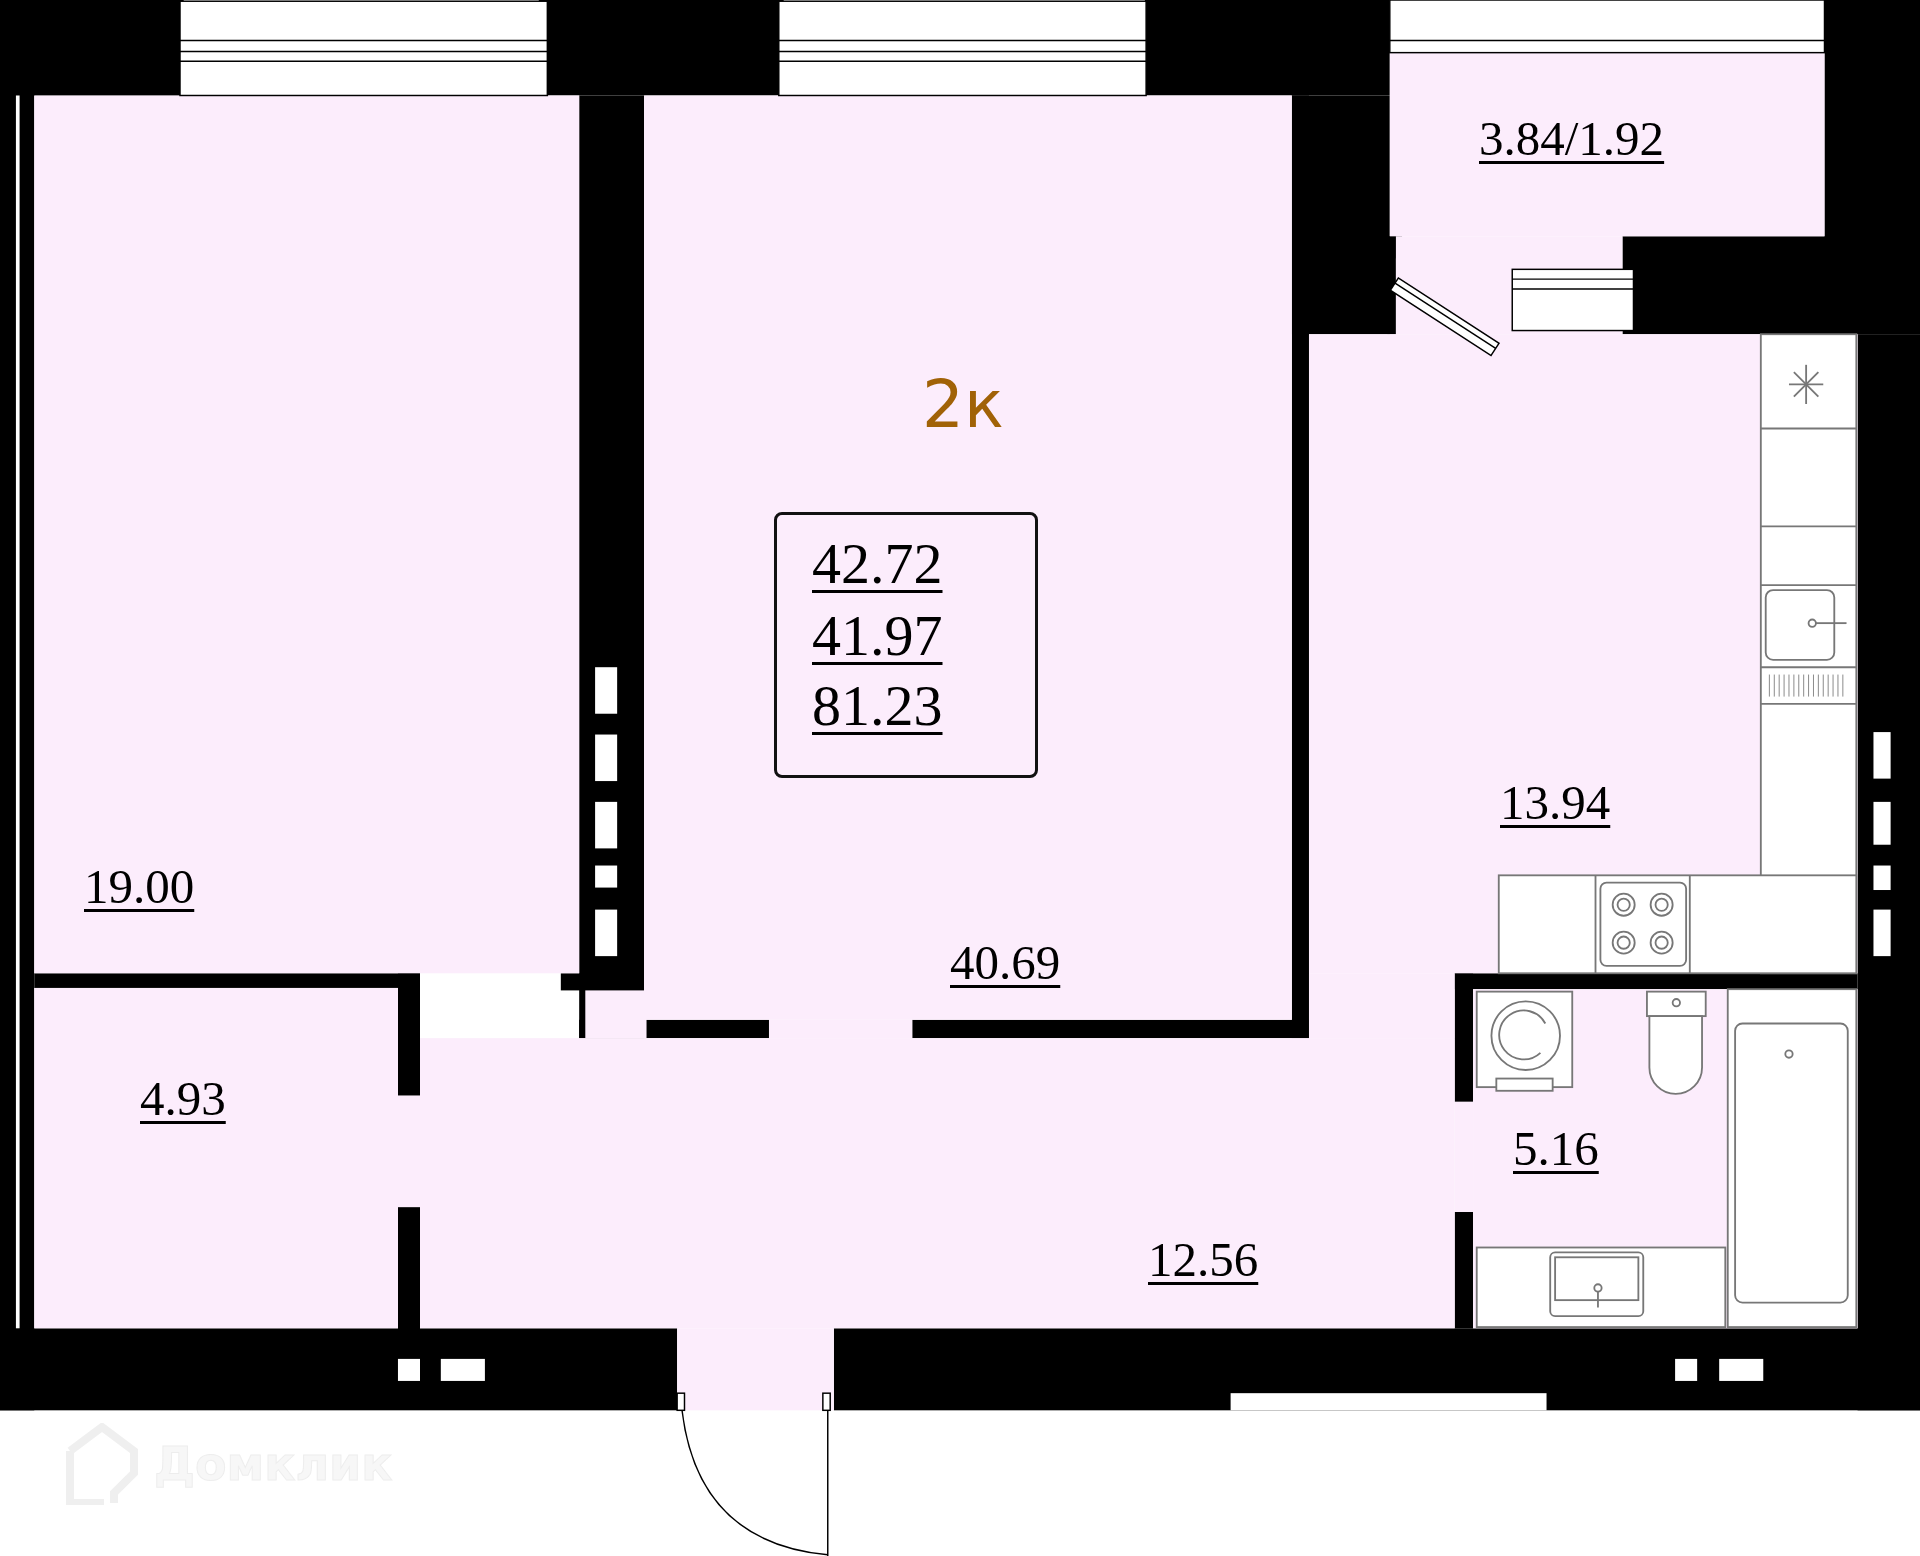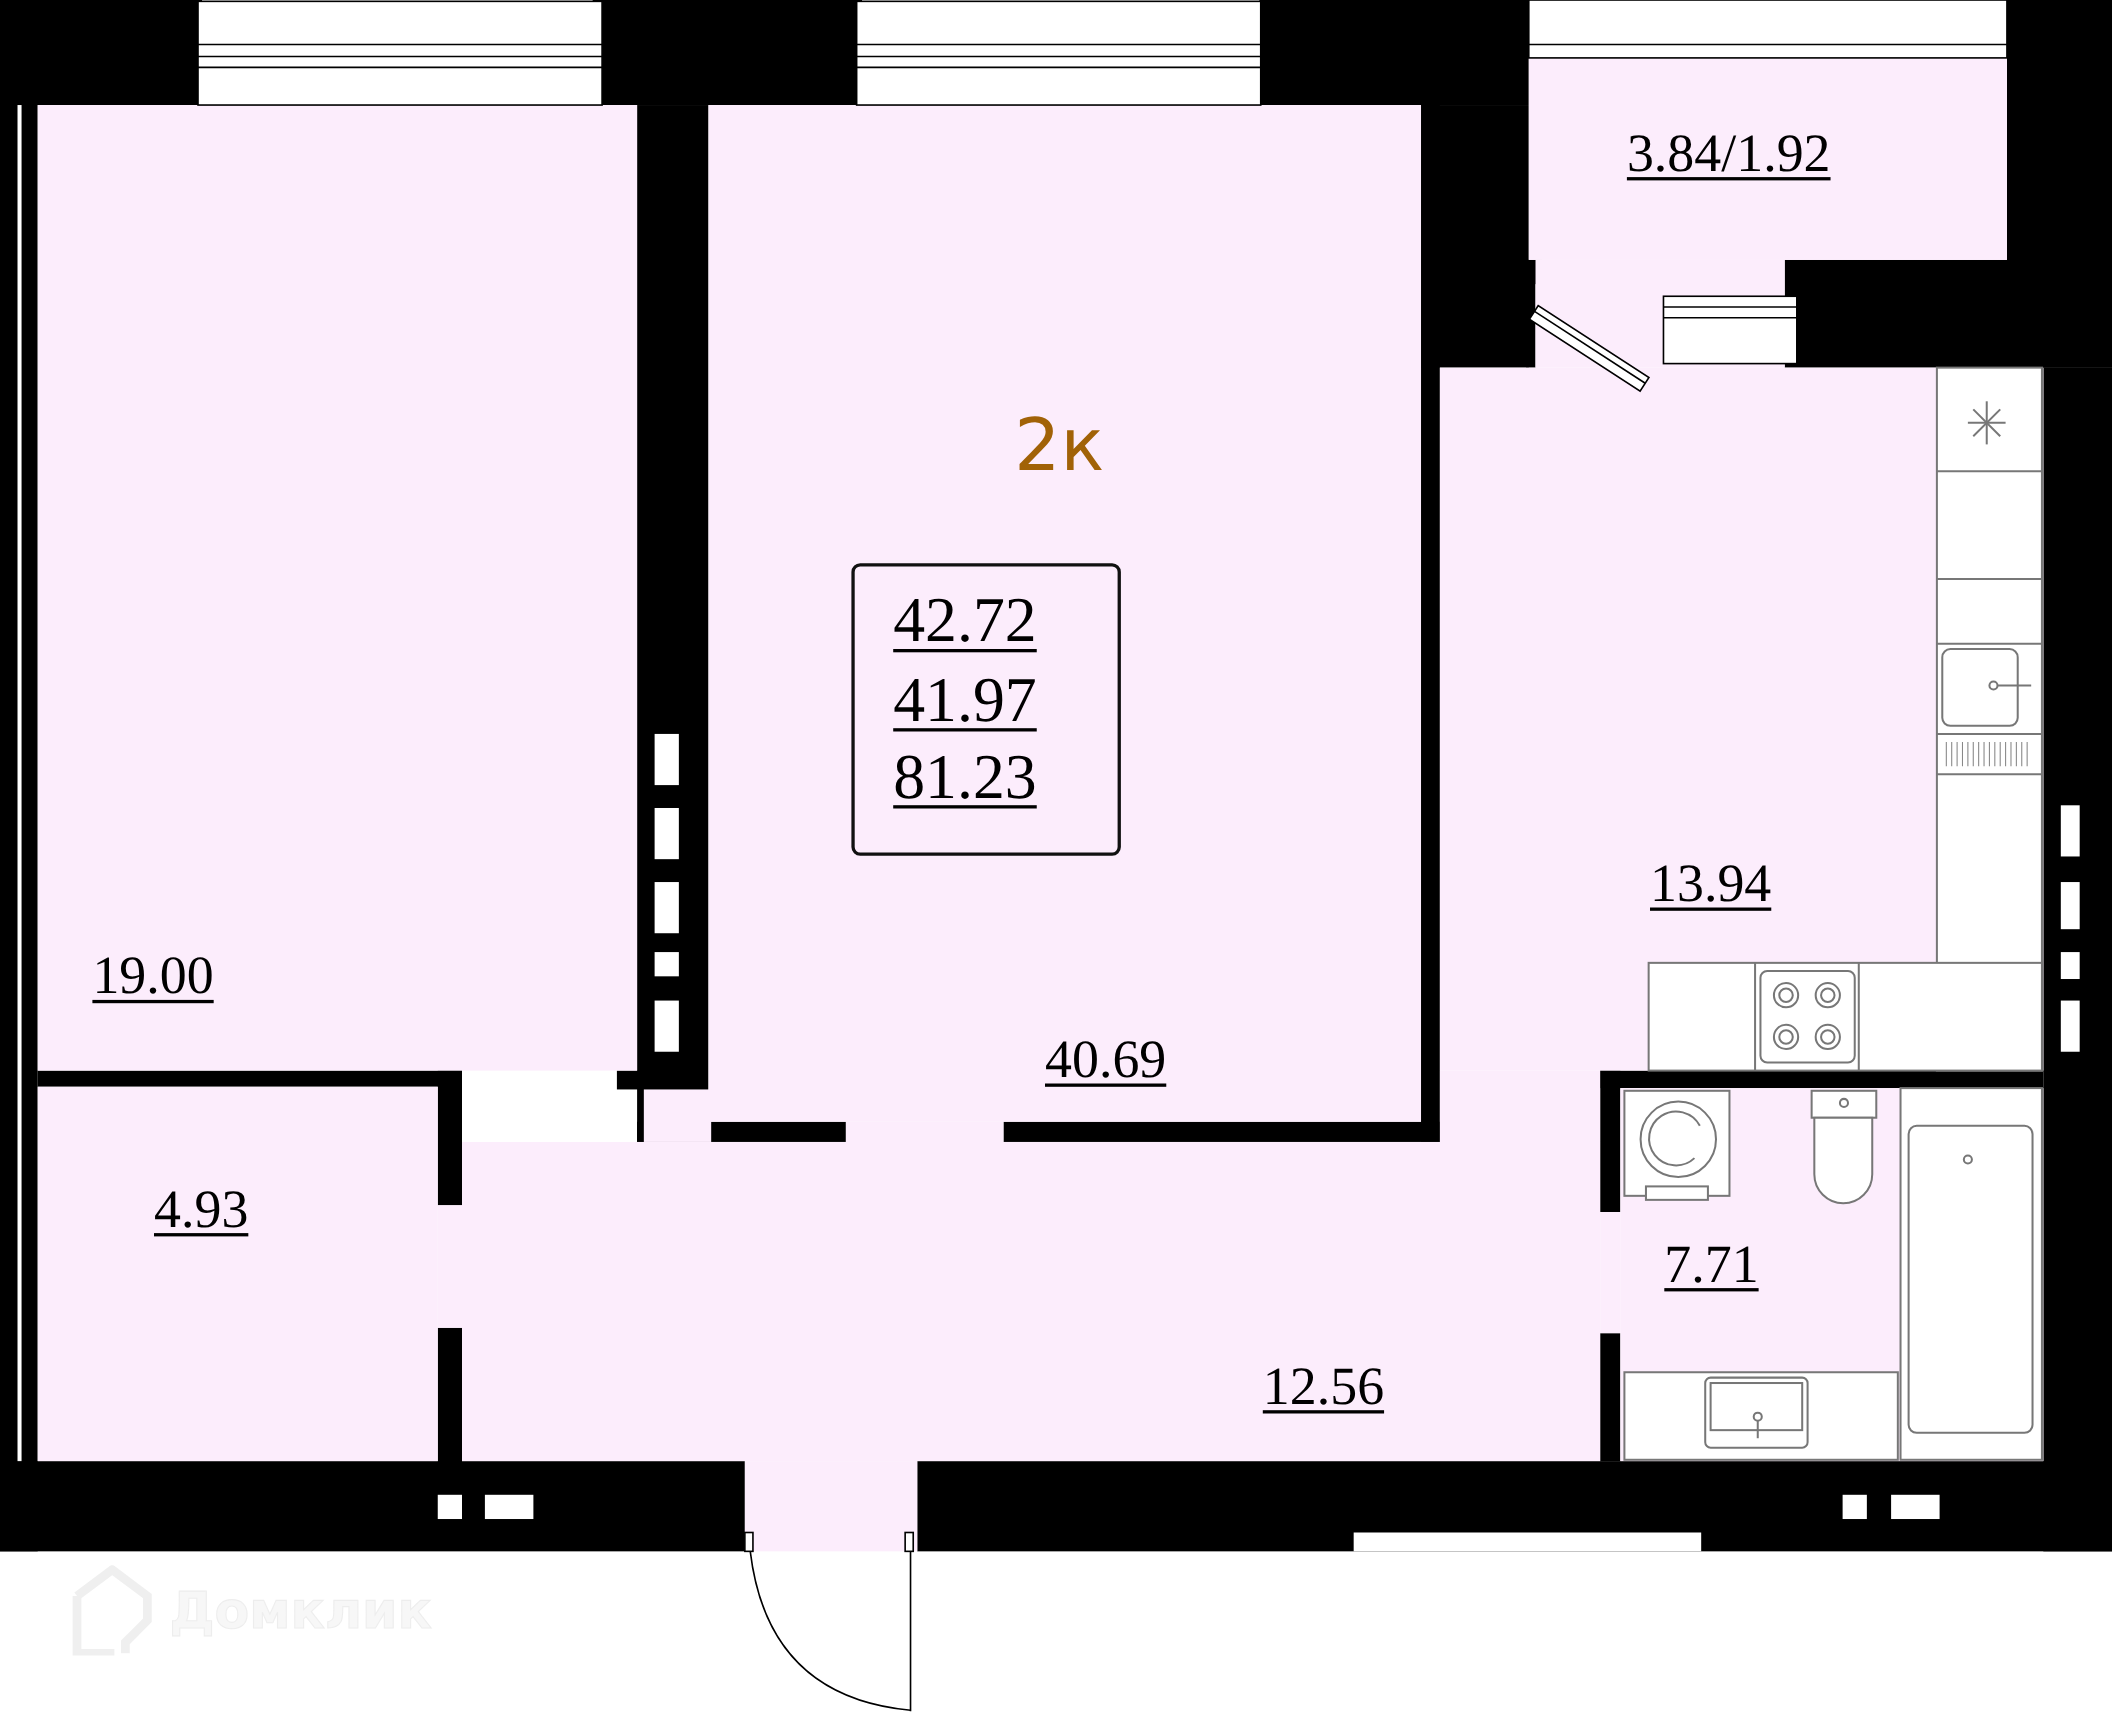--- a/index.html
+++ b/index.html
@@ -1,21 +1,21 @@
 <!DOCTYPE html>
 <html><head>
 <meta charset="utf-8">
 <style>
   html, body { margin:0; padding:0; background:#ffffff; }
   body { width:1920px; height:1556px; overflow:hidden; position:relative; font-family:"Liberation Serif", serif; }
   #plan { position:absolute; left:0; top:0; width:1920px; height:1556px; }
   .lbl { position:absolute; font-family:"Liberation Serif", serif; color:#000000; text-decoration:underline; text-decoration-thickness:3px; text-underline-offset:6px; line-height:1; white-space:nowrap; }
   .area { font-size:49px; }
   .type-label { position:absolute; font-family:"DejaVu Sans", sans-serif; font-size:66px; color:#a16207; line-height:1; }
-  .summary { position:absolute; left:774px; top:512px; width:245px; height:266px; border:3px solid #111; border-radius:8px; box-sizing:border-box; }
+  .summary { position:absolute; left:774px; top:512px; width:264px; height:266px; border:3px solid #111; border-radius:8px; box-sizing:border-box; }
   .summary .val { position:absolute; left:35px; font-size:58px; text-decoration:underline; text-decoration-thickness:3px; text-underline-offset:7px; font-family:"Liberation Serif", serif; line-height:1; }
   .watermark { position:absolute; left:64px; top:1423px; display:flex; align-items:center; gap:14px; opacity:0.9; }
   .watermark span { font-family:"DejaVu Sans", sans-serif; font-weight:bold; font-size:46px; color:#f7f7f7; -webkit-text-stroke:1px #ececec; }
 </style>
 </head>
 <body>
 
 <svg id="plan" viewBox="0 0 1568 1271" preserveAspectRatio="none" xmlns="http://www.w3.org/2000/svg">
 
   <g fill="#000">
@@ -198,20 +198,20 @@
   <div class="val" style="top:92px;">41.97</div>
   <div class="val" style="top:162px;">81.23</div>
 </div>
 
 <div class="lbl area" style="left:84px; top:862px;">19.00</div>
 <div class="lbl area" style="left:950px; top:938px;">40.69</div>
 <div class="lbl area" style="left:1479px; top:114px;">3.84/1.92</div>
 <div class="lbl area" style="left:1500px; top:778px;">13.94</div>
 <div class="lbl area" style="left:140px; top:1074px;">4.93</div>
 <div class="lbl area" style="left:1148px; top:1235px;">12.56</div>
-<div class="lbl area" style="left:1513px; top:1124px;">7.71</div>
+<div class="lbl area" style="left:1513px; top:1124px;">5.16</div>
 
 <div class="watermark">
   <svg width="76" height="82" viewBox="0 0 76 82">
     <path d="M6 28 L38 4 L70 28 L70 50 L50 70 L50 80 M6 28 L6 80 L40 80" fill="none" stroke="#eeeeee" stroke-width="8"></path>
   </svg>
   <span>Домклик</span>
 </div>
 
 </body></html>

